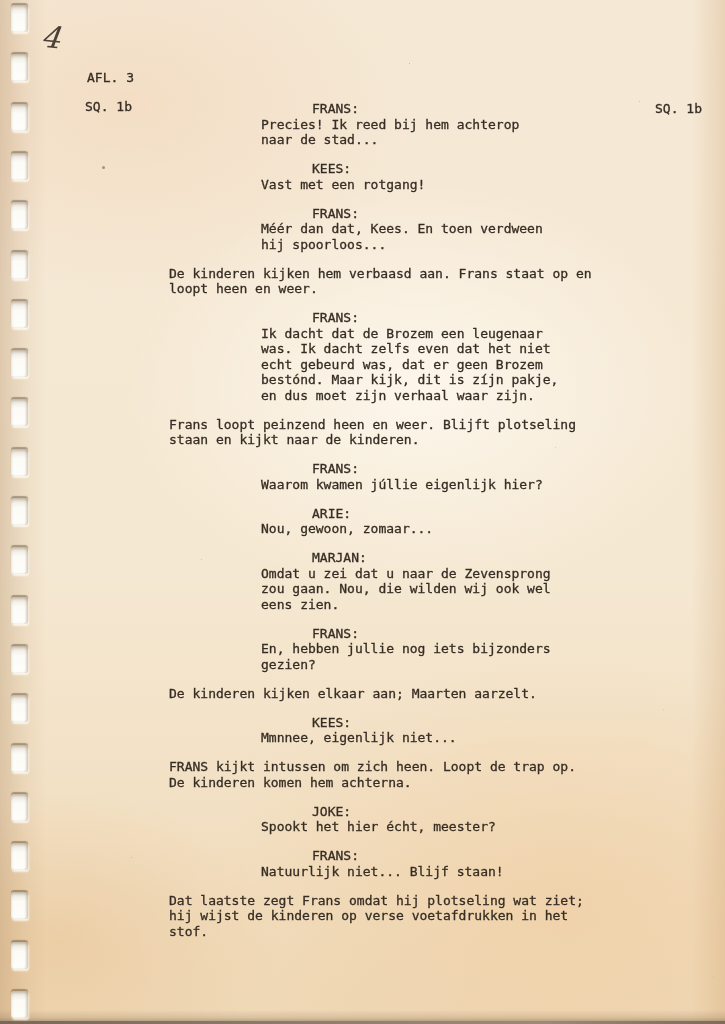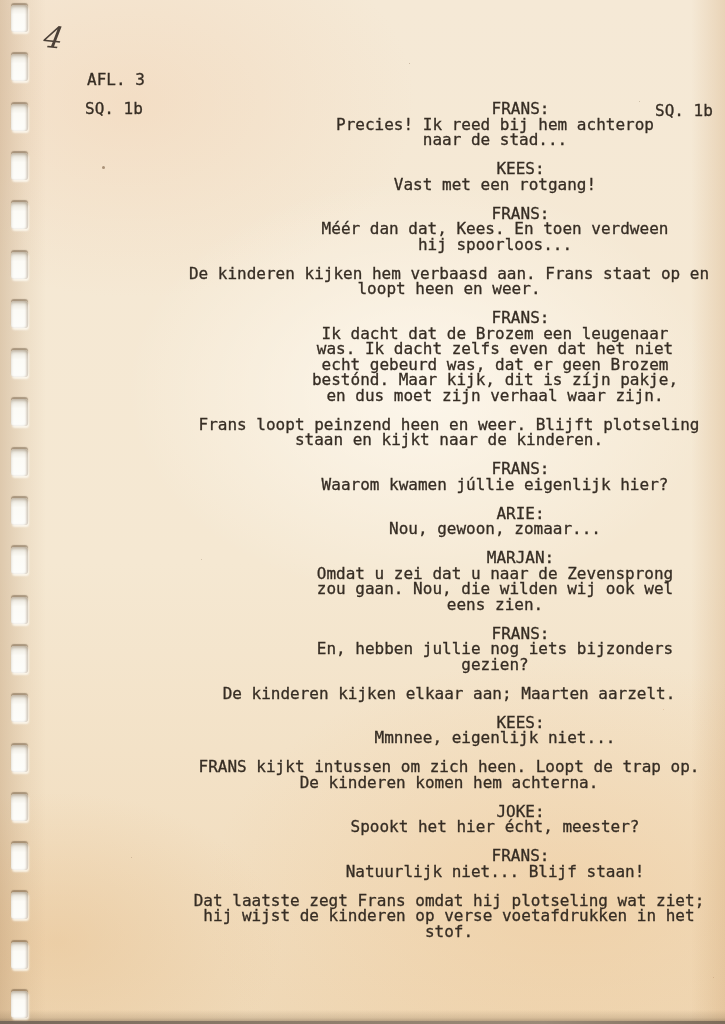--- a/index.html
+++ b/index.html
@@ -59,23 +59,22 @@
     font-family: "DejaVu Serif", serif;
     font-style: italic;
     font-size: 30px;
     color: #4c4138;
     transform: rotate(6deg) skewX(-4deg);
   }
   
   .typed {
     color: #362d24;
     -webkit-text-stroke: 0.3px #362d24;
-    font-size: 16px;
+    font-size: 13px;
     white-space: pre;
-    text-align: center;
   }
   .hdr { position: absolute; }
   .hdr-afl      { left: 87px;  top: 70px;  }
   .hdr-sq-left  { left: 85px;  top: 99px;  }
   .hdr-sq-right { left: 655px; top: 101px; }
   .script-body {
     position: absolute; left: 169px; top: 101px; width: 560px;
   }
   .block { margin-bottom: 13.5px; }
   .line, .character { line-height: 15.5px; }

